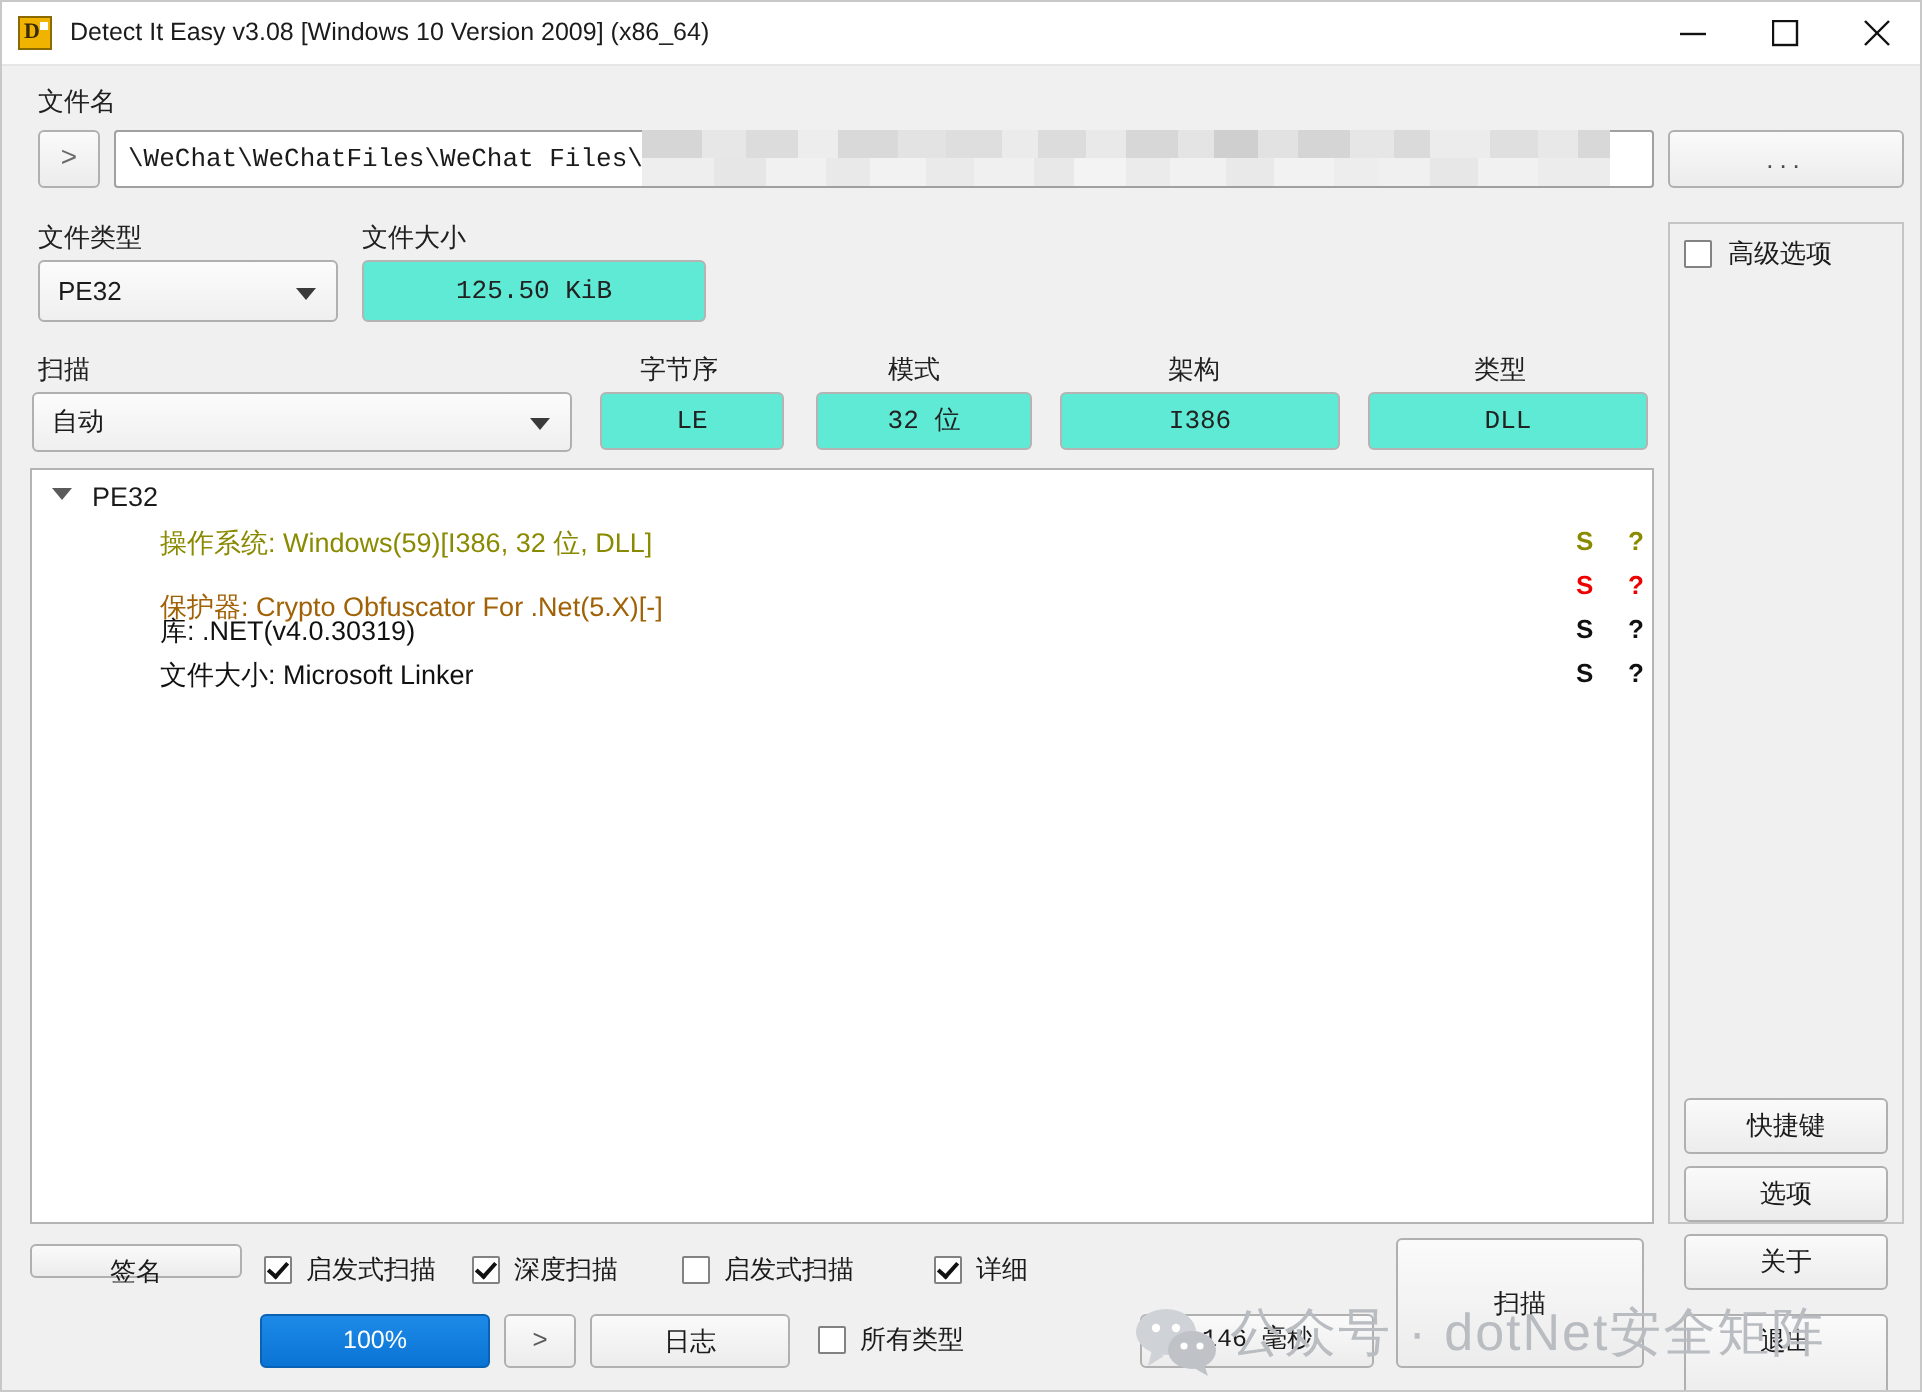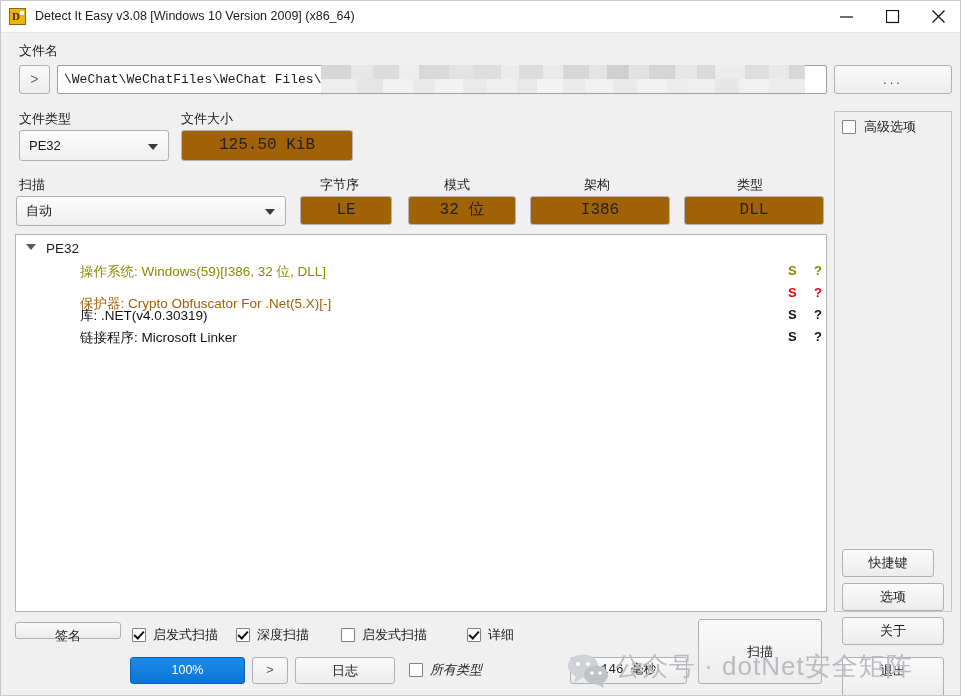--- a/index.html
+++ b/index.html
@@ -87,24 +87,24 @@
     border-radius: 3px;
     font-size: 13px;
     color: #1b1b1b;
     text-align: center;
     cursor: default;
     white-space: nowrap;
   }
   .qfield {
     position: absolute;
     box-sizing: border-box;
-    background: #a16207;
+    background: #5eead4;
     border: 1px solid #b4b4b4;
     border-radius: 3px;
-    font-size: 16px;
+    font-size: 13px;
     color: #222;
     text-align: center;
     font-family: "Liberation Mono", monospace;
     white-space: nowrap;
     overflow: hidden;
   }
   .qcombo {
     position: absolute;
     box-sizing: border-box;
     background: linear-gradient(to bottom, #fcfcfc 0%, #efefef 100%);
@@ -415,34 +415,34 @@
     <div class="sflag" style="top:50px; color:#ef0000;">S</div>
     <div class="qflag" style="top:50px; color:#ef0000;">?</div>
 
     <div class="tree-row" style="top:72px; color:#111111;">
       <span class="k">库: </span><span class="v">.NET(v4.0.30319)</span>
     </div>
     <div class="sflag" style="top:72px; color:#111111;">S</div>
     <div class="qflag" style="top:72px; color:#111111;">?</div>
 
     <div class="tree-row" style="top:94px; color:#111111;">
-      <span class="k">链接程序: </span><span class="v">Microsoft Linker</span>
+      <span class="k">文件大小: </span><span class="v">Microsoft Linker</span>
     </div>
     <div class="sflag" style="top:94px; color:#111111;">S</div>
     <div class="qflag" style="top:94px; color:#111111;">?</div>
   </div>
 
   <div id="side-panel"></div>
 
   <div id="adv-check">
     <span class="cbx" style="left:0; top:2px;"></span>
     <span class="cbx-label" style="left:22px; top:0;">高级选项</span>
   </div>
 
-  <div class="qbtn" style="left:841px; top:548px; width:92px; height:28px; line-height:26px;">快捷键</div>
+  <div class="qbtn" style="left:841px; top:548px; width:102px; height:28px; line-height:26px;">快捷键</div>
   <div class="qbtn" style="left:841px; top:582px; width:102px; height:28px; line-height:26px;">选项</div>
   <div class="qbtn" style="left:841px; top:616px; width:102px; height:28px; line-height:26px;">关于</div>
   <div class="qbtn" style="left:841px; top:656px; width:102px; height:42px; line-height:26px;">退出</div>
 
   <div class="qbtn" style="left:14px; top:621px; width:106px; height:17px; line-height:25px;">签名</div>
 
   <div class="chk-wrap" style="left:131px; top:626px;">
     <span class="cbx checked" style="left:0; top:1px;"></span>
     <span class="cbx-label" style="left:21px; top:-1px;">启发式扫描</span>
   </div>
@@ -464,21 +464,21 @@
 
 
   <div id="progress-btn">100%</div>
 
   <div class="qbtn" style="left:251px; top:656px; width:36px; height:27px; line-height:25px; font-family:'Liberation Mono',monospace; color:#5a5a5a;">&gt;</div>
 
   <div class="qbtn" style="left:294px; top:656px; width:100px; height:27px; line-height:25px;">日志</div>
 
   <div class="chk-wrap" style="left:408px; top:661px;">
     <span class="cbx" style="left:0; top:1px;"></span>
-    <span class="cbx-label" style="left:21px; top:-1px;font-style:italic;">所有类型</span>
+    <span class="cbx-label" style="left:21px; top:-1px;">所有类型</span>
   </div>
 
   <div class="qbtn" style="left:569px; top:656px; width:117px; height:27px; line-height:25px; font-family:'Liberation Mono',monospace; font-size:12.5px;">146 毫秒</div>
 
   <div class="qbtn" style="left:697px; top:618px; width:124px; height:65px; line-height:63px;">扫描</div>
 
   <div id="watermark">
     <svg id="wm-logo" viewBox="0 0 46 34">
       <ellipse cx="16" cy="12" rx="15" ry="11.5" fill="#cfd2d6"></ellipse>
       <polygon points="9,21 7,29 15,24" fill="#cfd2d6"></polygon>

